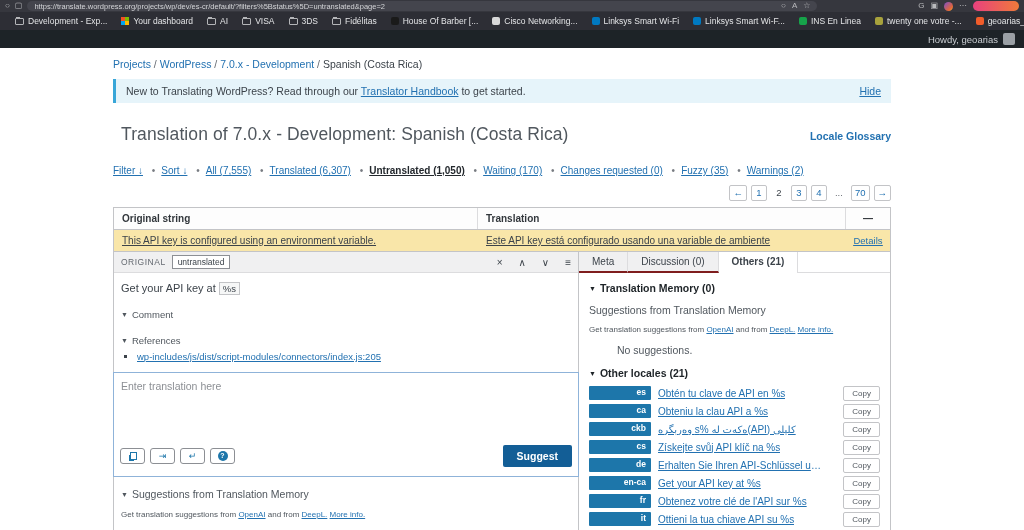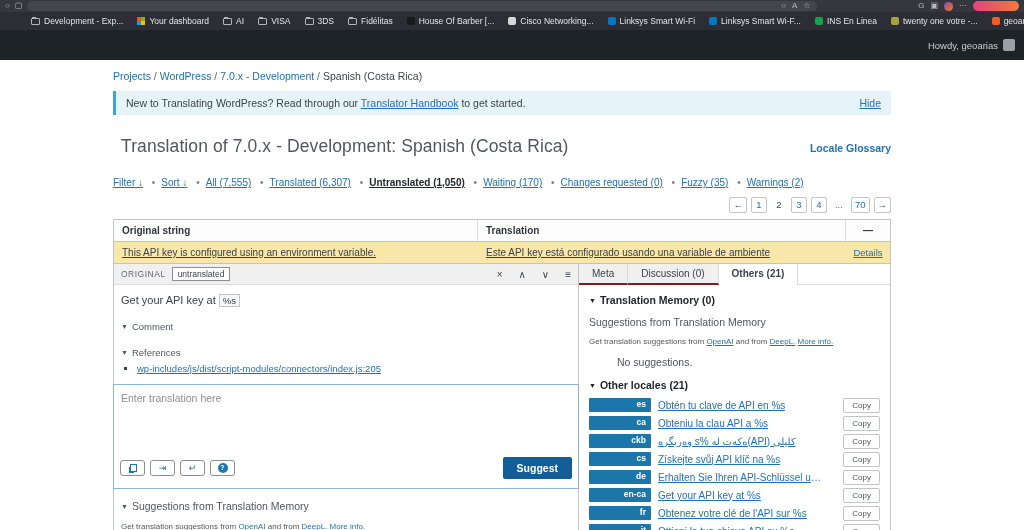--- a/index.html
+++ b/index.html
@@ -13,29 +13,29 @@
   
   .url-row { height:12px; background:#36373e; display:flex; align-items:center; gap:5px; padding:0 5px; }
   .chrome-ico { color:#b9babd; font-size:8px; line-height:1; flex:0 0 auto; }
   .url-pill { width:790px; height:10px; background:#44454d; border-radius:6px; display:flex; align-items:center; gap:4px; padding:0 7px; overflow:hidden; }
   .url-text { color:#d3d4d7; font-size:7.5px; white-space:nowrap; }
   .pill-icons { margin-left:auto; display:flex; gap:6px; }
   .chrome-right { margin-left:auto; display:flex; align-items:center; gap:6px; }
   .chrome-avatar { width:9px; height:9px; border-radius:50%; background:linear-gradient(135deg,#7a4fd0,#e0653a 70%,#f0b43c); }
   .profile-pill { width:46px; height:10px; border-radius:5px; background:linear-gradient(90deg,#e8417e,#f07a3a); }
 
-  .bookmarks-row { height:18px; background:#2d2e35; display:flex; align-items:center; padding:0 24px; color:#e3e4e6; font-size:8.5px; white-space:nowrap; }
+  .bookmarks-row { height:18px; background:#2d2e35; display:flex; align-items:center; padding:0 8px; color:#e3e4e6; font-size:8.5px; white-space:nowrap; }
   .bm { display:flex; align-items:center; gap:4px; padding:0 7px; flex:0 0 auto; }
   .bm-ico { flex:0 0 auto; }
   .bm-folder { width:9px; height:7px; border:1px solid #b4b5b8; border-radius:1px; position:relative; }
   .bm-folder::before { content:""; position:absolute; top:-2px; left:0; width:4px; height:1px; background:#b4b5b8; }
   .bm-ms { width:8px; height:8px; background:conic-gradient(#7fba00 0 90deg,#ffb900 0 180deg,#00a4ef 0 270deg,#f25022 0); }
   .bm-site { width:8px; height:8px; border-radius:2px; background:#888; }
 
-  .admin-bar { height:30px; background:#1d2327; display:flex; align-items:center; justify-content:flex-end; gap:5px; padding:0 9px; color:#c9cdd1; font-size:9.5px; }
+  .admin-bar { height:18px; background:#1d2327; display:flex; align-items:center; justify-content:flex-end; gap:5px; padding:0 9px; color:#c9cdd1; font-size:9.5px; }
   .admin-avatar { width:12px; height:12px; border-radius:2px; background:#9aa0a5; }
 
   
   .content { margin-left:113px; width:778px; }
 
   .breadcrumb { margin-top:10px; font-size:10.5px; color:#50575e; }
   .crumb { color:#2271b1; text-decoration:none; }
   .crumb.last { color:#3c434a; }
   .crumb-wrap + .crumb-wrap::before { content:" / "; color:#646970; }
 
@@ -126,20 +126,21 @@
   .copy-btn { margin-left:auto; border:1px solid #c3c4c7; border-radius:2px; background:#fff; font-size:8px; color:#50575e; padding:2px 8px; cursor:pointer; }
 </style>
 </head>
 <body>
 
 <div>
   <div class="url-row">
     <span class="chrome-ico">○</span>
     <span class="chrome-ico">▢</span>
     <div class="url-pill">
+      <span class="url-text">https://translate.wordpress.org/projects/wp/dev/es-cr/default/?filters%5Bstatus%5D=untranslated&amp;page=2</span>
       <span class="pill-icons">
         <span class="chrome-ico">○</span>
         <span class="chrome-ico">A</span>
         <span class="chrome-ico">☆</span>
       </span>
     </div>
     <div class="chrome-right">
       <span class="chrome-ico">G</span>
       <span class="chrome-ico">▣</span>
       <span class="chrome-avatar"></span>

